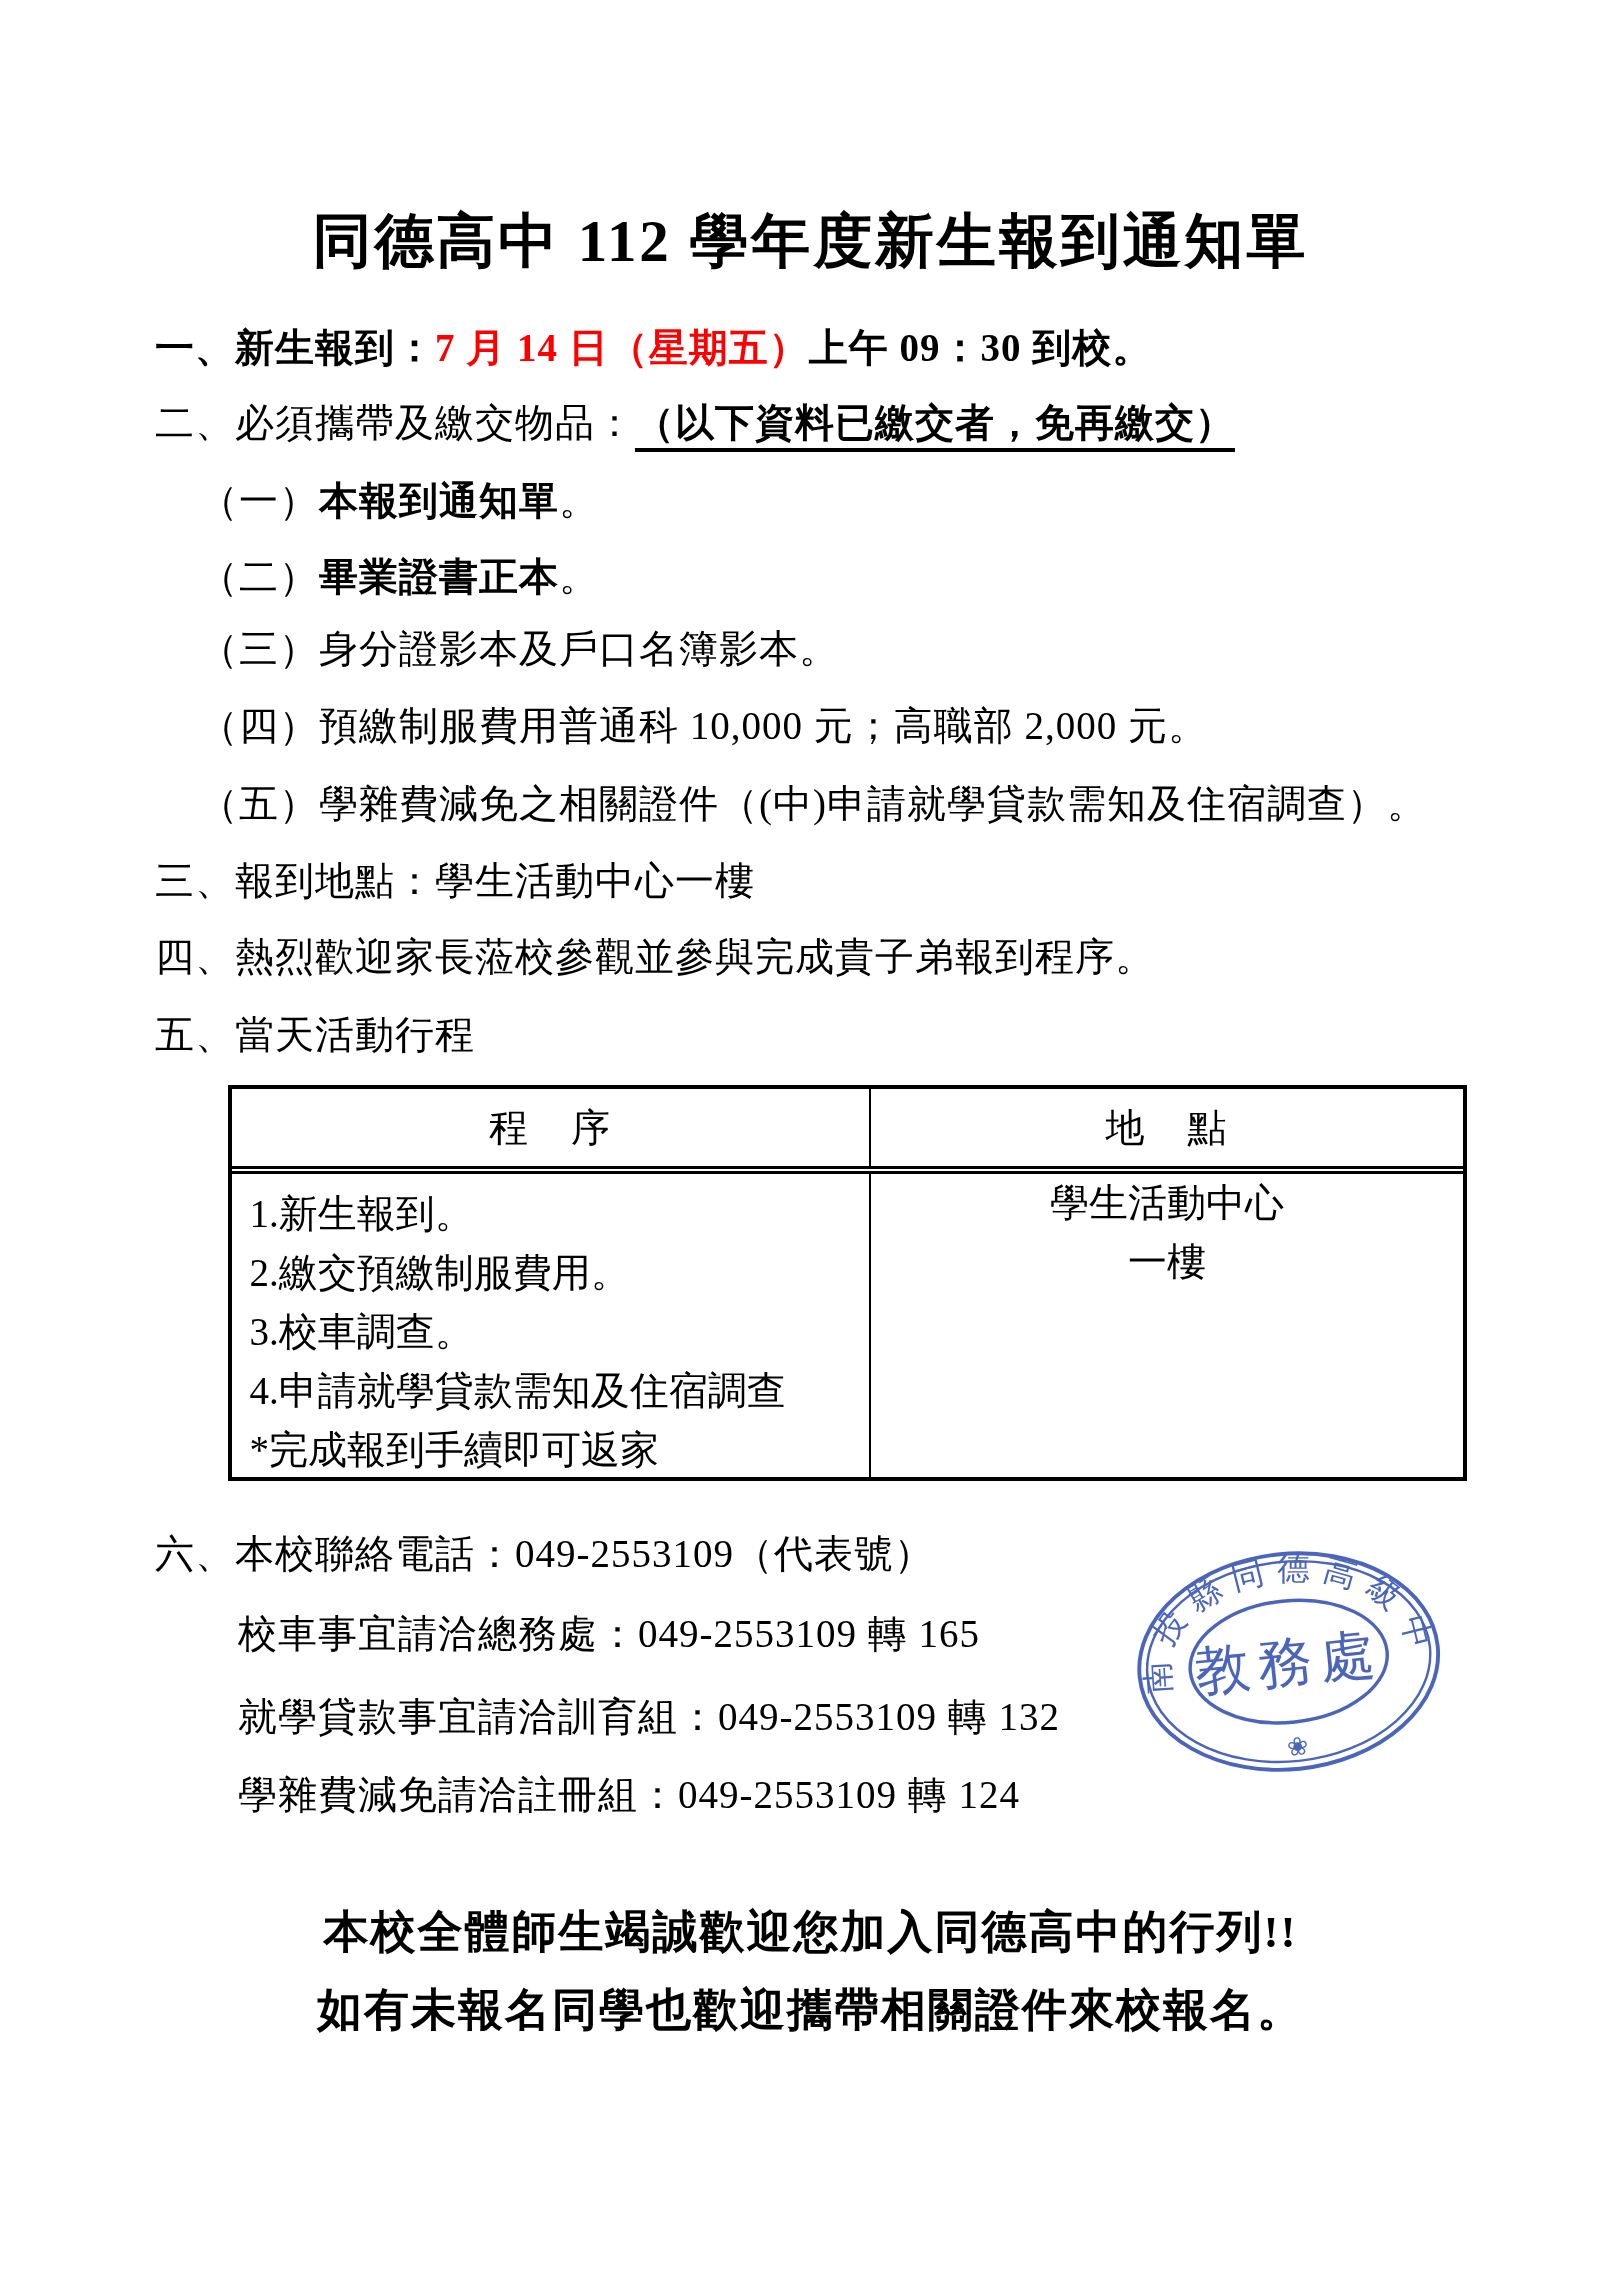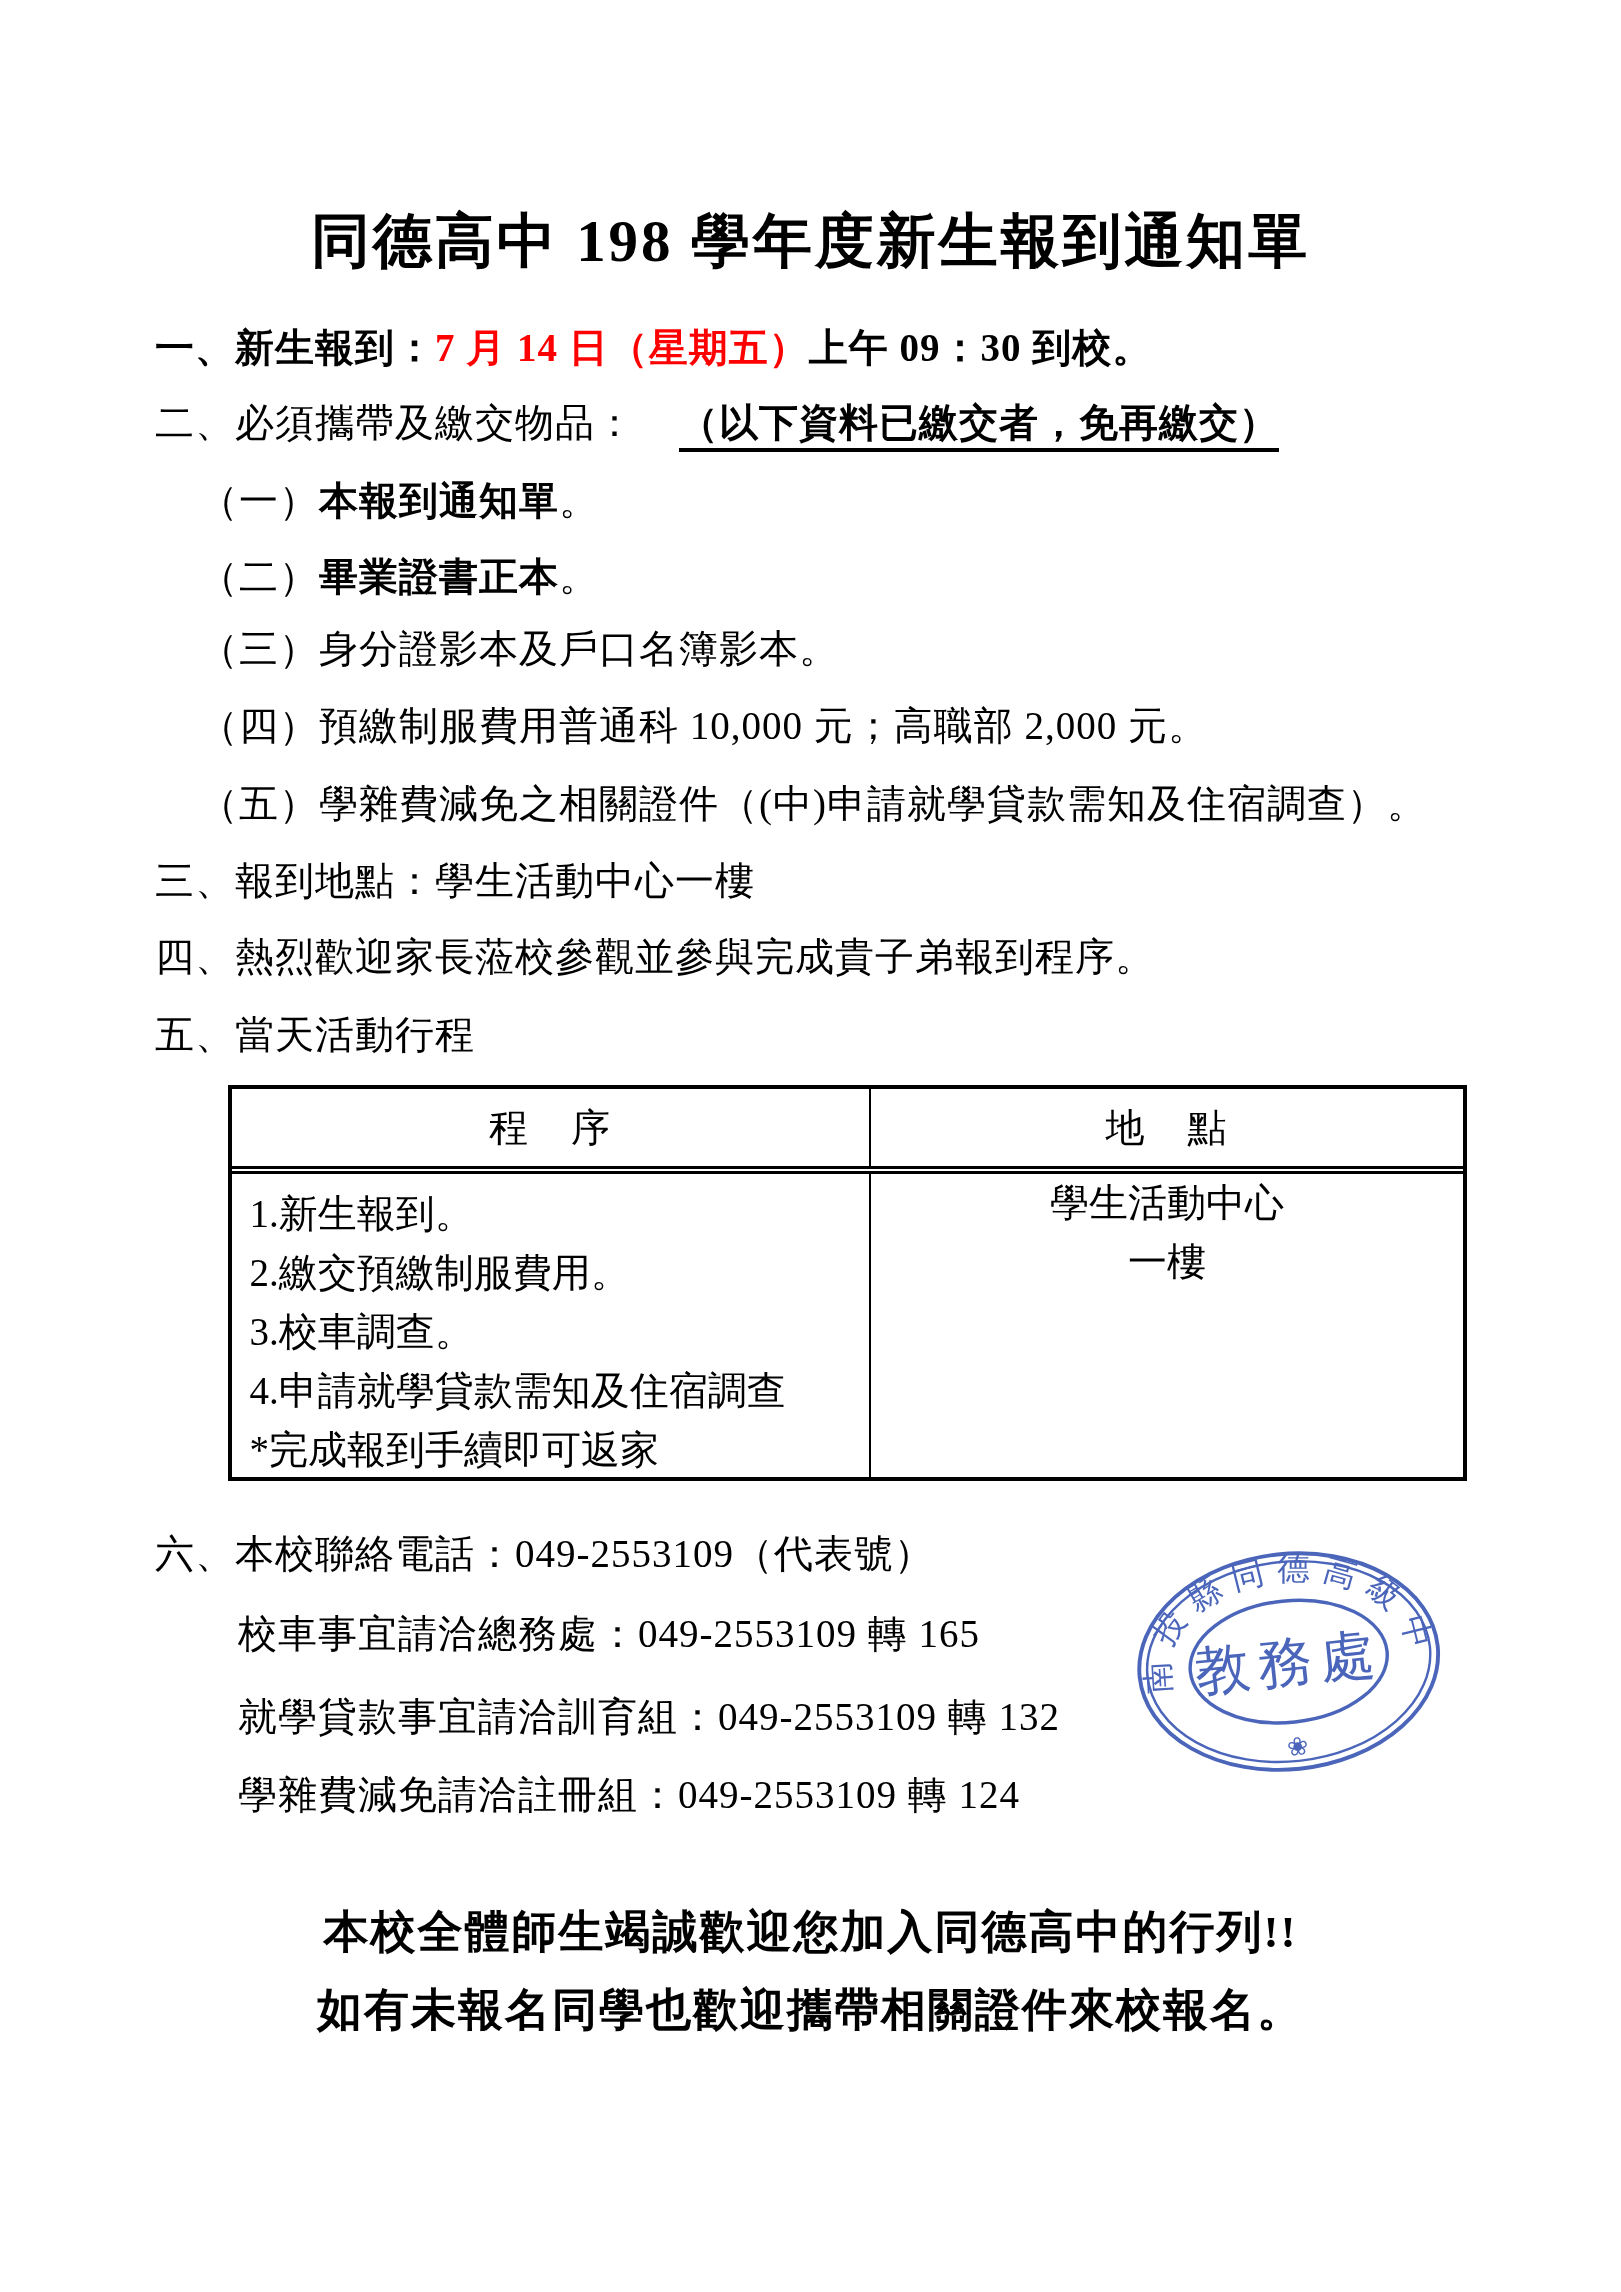--- a/index.html
+++ b/index.html
@@ -22,21 +22,21 @@
   .title{
     position:absolute;
     top:202px;left:0;width:100%;
     text-align:center;
     font-size:59px;font-weight:bold;
     letter-spacing:2.9px;
     white-space:nowrap;
   }
   .bold{font-weight:bold;}
   .red{color:#ff0000;font-weight:bold;}
-  .ul{font-weight:bold;border-bottom:4.9px solid #000;padding-bottom:3.9px;margin-left:44px;}
+  .ul{font-weight:bold;border-bottom:4.9px solid #000;padding-bottom:3.9px;}
   .main-item{left:155px;}
   .sub-item{left:199px;}
   .contact-item{left:238px;}
   .center-line{
     position:absolute;left:0;width:100%;
     text-align:center;
     font-size:45px;font-weight:bold;
     letter-spacing:2px;white-space:nowrap;margin-top:47px;
   }
   
@@ -71,21 +71,21 @@
     width:320px;height:235px;
     transform:rotate(-6deg);
     opacity:.92;
   }
 </style>
 </head>
 <body>
 
 <div class="page">
 
-  <div class="title">同德高中 198 學年度新生報到通知單</div>
+  <div class="title">同德高中 112 學年度新生報到通知單</div>
 
   <div class="line main-item bold" style="top:325px">
     <span>一、新生報到：</span><span class="red">7 月 14 日（星期五）</span><span>上午 09：30 到校。</span>
   </div>
 
   <div class="line main-item" style="top:400px">
     <span>二、必須攜帶及繳交物品：</span><span class="ul">（以下資料已繳交者，免再繳交）</span>
   </div>
 
   <div class="line sub-item" style="top:478px">

